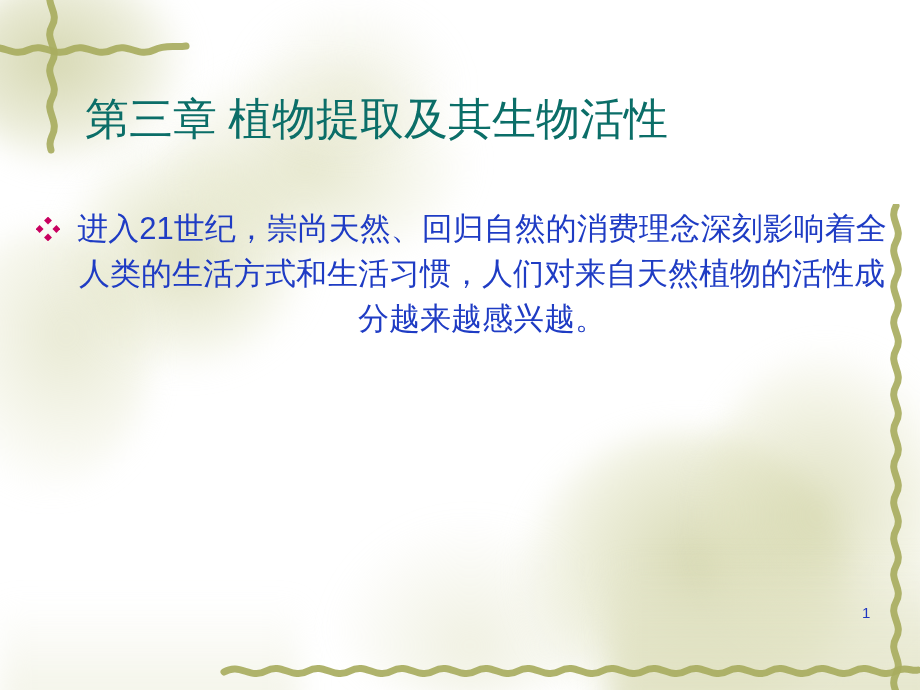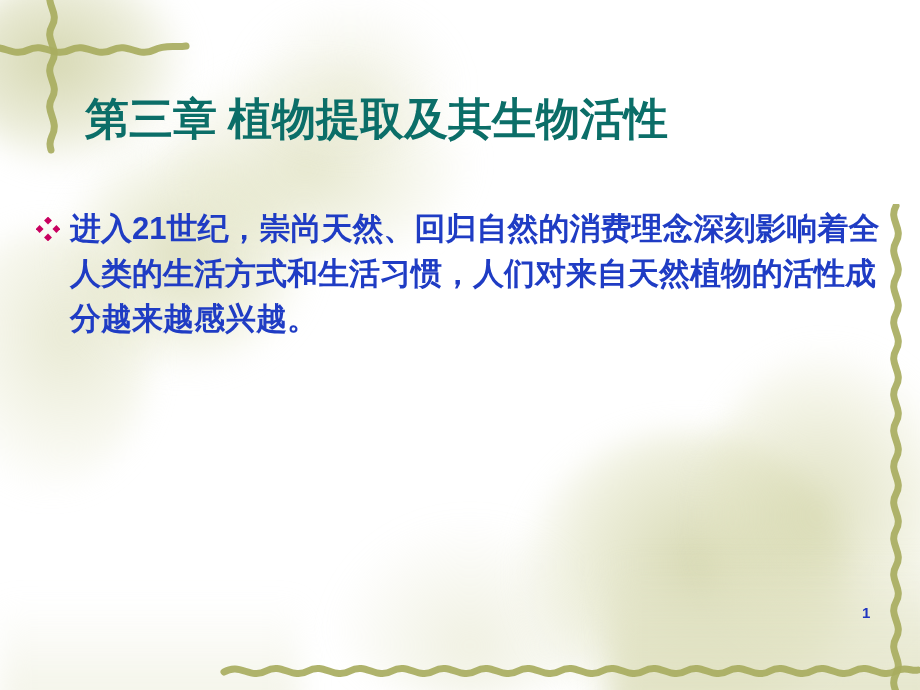--- a/index.html
+++ b/index.html
@@ -8,21 +8,20 @@
     width:920px;height:690px;
     background:#ffffff;
     font-family:"Liberation Serif", serif;
     overflow:hidden;
   }
   #slide{
     position:relative;
     width:920px;height:690px;
     background:#ffffff;
     overflow:hidden;
-    font-weight:bold;
   }
 
   
   .wm{
     position:absolute;
     border-radius:50%;
     filter:blur(14px);
     pointer-events:none;
   }
   .wm-a{left:-40px;  top:-30px;  width:230px;height:200px;
@@ -78,21 +77,21 @@
     position:absolute;
     left:2px;
     top:11px;
     width:24px;height:24px;
   }
   .bullet-text{
     font-family:"Liberation Sans","Liberation Serif", sans-serif;
     font-size:31px;
     line-height:45px;
     color:#1f3cc4;
-    text-align:left;
+    text-align:center;
     word-break:break-all;
   }
 
   
   #page-num{
     position:absolute;
     left:862px; top:604px;
     font-family:"Liberation Sans", sans-serif;
     font-size:15px;
     color:#2036c0;

